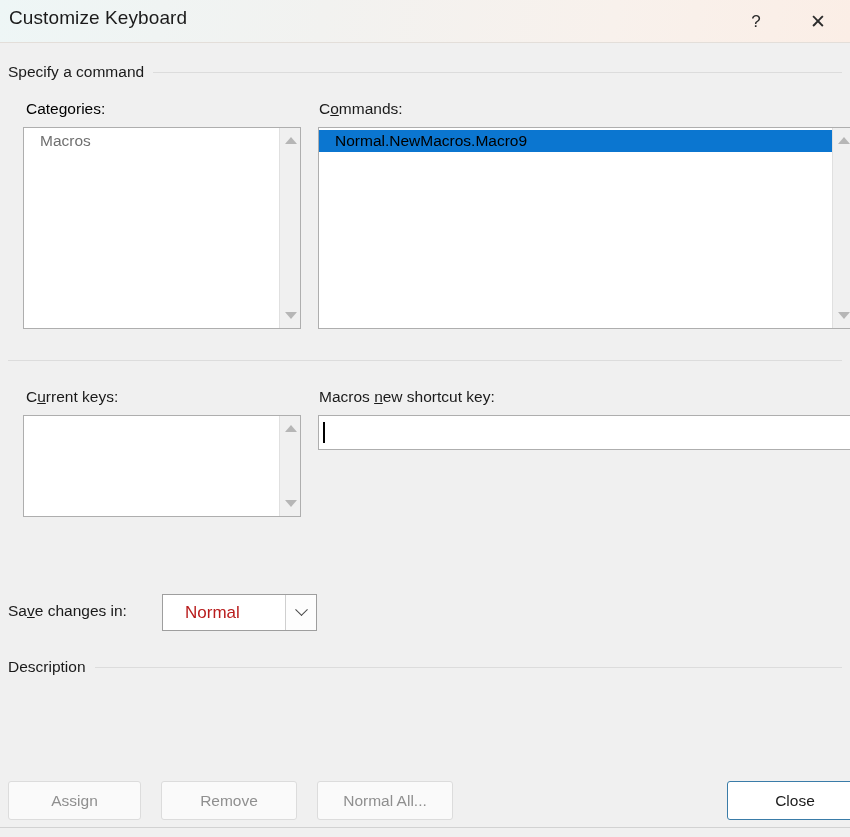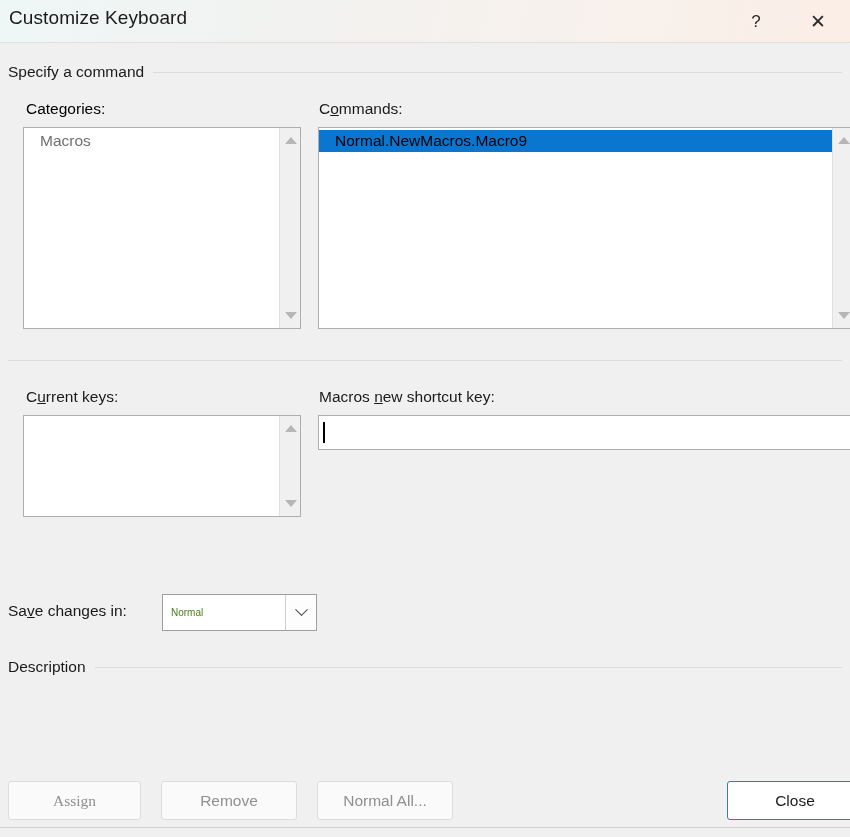--- a/index.html
+++ b/index.html
@@ -142,23 +142,23 @@
   .combo {
     position: absolute;
     background: #ffffff;
     border: 1px solid #9e9e9e;
     display: flex;
     align-items: stretch;
   }
   .combo .combo-value {
     flex: 1 1 auto;
     display: flex; align-items: center;
-    padding-left: 8px;
-    font-size: 10px;
-    color: #4d7c0f;
+    padding-left: 22px;
+    font-size: 17px;
+    color: #b91c1c;
     white-space: nowrap;
   }
   .combo .combo-arrow {
     width: 31px;
     border-left: 1px solid #cfcfcf;
     background: #fdfdfd;
     display: flex; align-items: center; justify-content: center;
     cursor: default;
   }
   .chev {
@@ -289,21 +289,21 @@
     </div>
 </div>
 
 <div class="group-head" style="left:8px; top:657px; width:834px; height:20px;">
   <span class="gh-label">Description</span>
   <span class="gh-rule"></span>
 </div>
 
 <div style="position:absolute; left:24px; top:686px; width:810px; height:60px; font-size:15px; color:#1a1a1a;"></div>
 
-<div class="btn disabled" style="left:8px; top:781px; width:133px; height:39px;font-family:Liberation Serif, serif;">
+<div class="btn disabled" style="left:8px; top:781px; width:133px; height:39px;">
   <span>Assign</span>
 </div>
 
 <div class="btn disabled" style="left:161px; top:781px; width:136px; height:39px;">
   <span>Remove</span>
 </div>
 
 <div class="btn disabled" style="left:317px; top:781px; width:136px; height:39px;">
   <span>Normal All...</span>
 </div>

